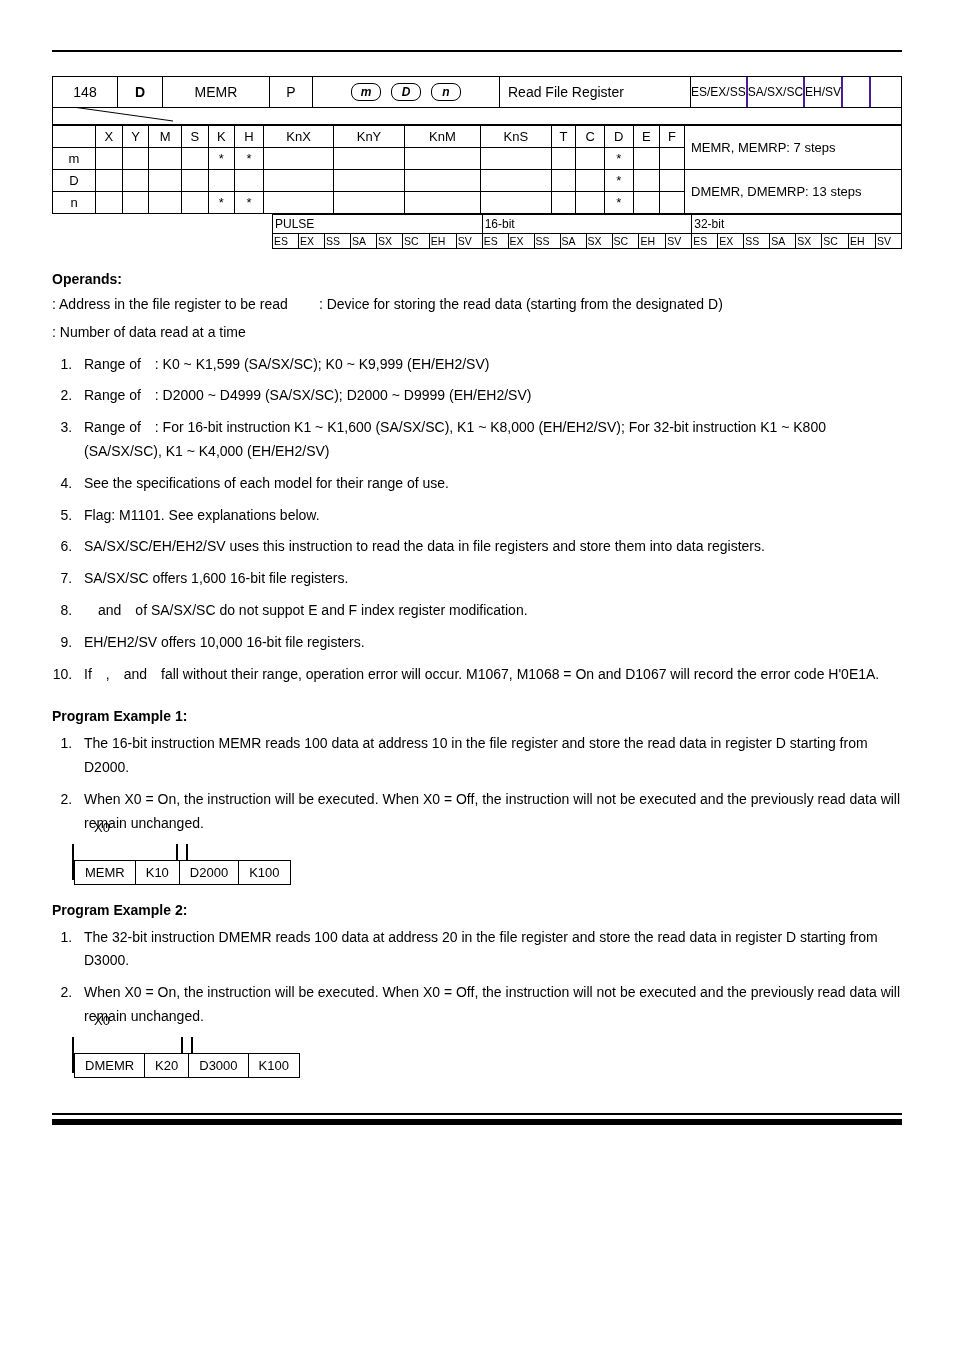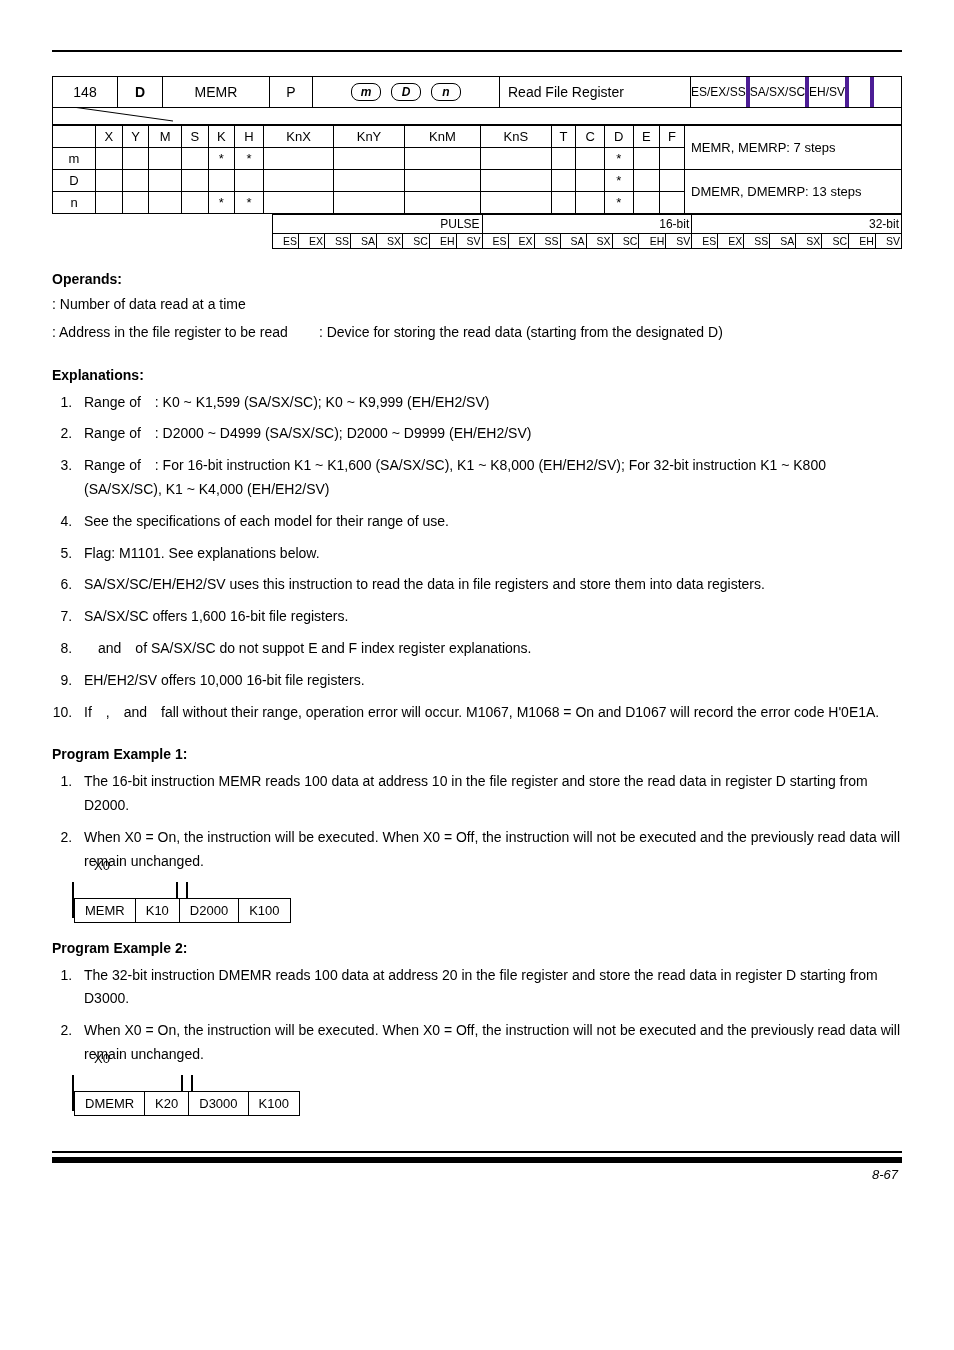--- a/index.html
+++ b/index.html
@@ -21,34 +21,34 @@
   .api-row > div:last-child { border-right: none; }
   .api-col-num { width: 48px; justify-content: center; }
   .api-col-d { width: 28px; justify-content: center; font-weight: bold;}
   .api-col-name { width: 90px; justify-content: center; }
   .api-col-p { width: 26px; justify-content: center; }
   .api-col-op { width: 170px; justify-content: center; gap: 10px; white-space: nowrap; }
   .op-circle { display: inline-flex; align-items: center; justify-content: center; border: 1.5px solid #000; border-radius: 8px; height: 16px; min-width: 26px; font-weight: bold; font-size: 12px; padding: 0 1px; font-style: italic;}
   .api-col-desc { flex: 1; padding-left: 16px; }
   .api-col-ctrl { width: 210px; padding: 0 !important; }
   .ctrl-grid { display: grid; grid-template-columns: repeat(4, 1fr) 1.1fr; width: 100%; height: 100%; }
-  .ctrl-grid > div { border-right: 4px solid #4c1d95; display: flex; align-items: center; justify-content: center; font-size: 12px;}
+  .ctrl-grid > div { border-right: 2px solid #4c1d95; display: flex; align-items: center; justify-content: center; font-size: 12px;}
   .ctrl-grid > div:last-child { border-right: none; }
 
   .spacer-row { height: 16px; border: 1px solid #000; border-top: none; position: relative; }
   .spacer-diag { position: absolute; left: 0; top: 0; width: 120px; height: 16px; overflow: hidden; }
   .spacer-diag::after { content: ""; position: absolute; left: -5px; top: -5px; width: 200%; height: 200%; border-top: 1px solid #000; transform-origin: top left; transform: rotate(8deg); }
 
   table.op-table { border-collapse: collapse; width: 100%; border: 1px solid #000; border-top: none; }
   table.op-table td, table.op-table th { border: 1px solid #000; text-align: center; font-size: 13px; padding: 3px 0; font-weight: normal; }
   table.op-table .rowhead { width: 42px; }
   .star { font-size: 18px; line-height: 12px; }
 
   table.pulse-table { border-collapse: collapse; width: 630px; margin-left: auto; margin-top: 0; }
-  table.pulse-table td, table.pulse-table th { border: 1px solid #000; text-align: right; font-size: 10.5px; padding: 1px 1px; font-weight: normal;}
+  table.pulse-table td, table.pulse-table th { border: 1px solid #000; text-align: left; font-size: 10.5px; padding: 1px 1px; font-weight: normal;}
   table.pulse-table th { font-size: 12px; padding: 2px; }
 
   .heading { font-weight: bold; margin: 22px 0 6px; }
   .para { margin: 4px 0 4px 0; line-height: 1.7; }
   ol.numbered { padding-left: 24px; margin: 6px 0; }
   ol.numbered li { margin: 8px 0; line-height: 1.7; padding-left: 8px; }
 
   .ladder { display: flex; align-items: center; margin: 6px 0 10px 20px; }
   .ladder-line { width: 2px; height: 36px; background: #000; }
   .ladder-mid { display: flex; align-items: center; height: 36px; position: relative; flex-direction: column; }
@@ -207,37 +207,36 @@
             <td>SX</td>
             <td>SC</td>
             <td>EH</td>
             <td>SV</td>
       </tr>
     </tbody>
       </table>
   </div>
 
   <div class="heading">Operands:</div>
-  <div class="para">: Number of data read at a time</div>
   <div class="para">
     <span>: Address in the file register to be read</span>
     &nbsp;&nbsp;&nbsp;&nbsp;&nbsp;&nbsp;
     <span>: Device for storing the read data (starting from the designated D)</span>
   </div>
-
-  <div class="heading">Explanations:</div>
+  <div class="para">: Number of data read at a time</div>
+
   <ol class="numbered">
     <li>Range of : K0 ~ K1,599 (SA/SX/SC); K0 ~ K9,999 (EH/EH2/SV)</li>
     <li>Range of : D2000 ~ D4999 (SA/SX/SC); D2000 ~ D9999 (EH/EH2/SV)</li>
     <li>Range of : For 16-bit instruction K1 ~ K1,600 (SA/SX/SC), K1 ~ K8,000 (EH/EH2/SV); For 32-bit instruction K1 ~ K800 (SA/SX/SC), K1 ~ K4,000 (EH/EH2/SV)</li>
     <li>See the specifications of each model for their range of use.</li>
     <li>Flag: M1101. See explanations below.</li>
     <li>SA/SX/SC/EH/EH2/SV uses this instruction to read the data in file registers and store them into data registers.</li>
     <li>SA/SX/SC offers 1,600 16-bit file registers.</li>
-    <li> and of SA/SX/SC do not suppot E and F index register explanations.</li>
+    <li> and of SA/SX/SC do not suppot E and F index register modification.</li>
     <li>EH/EH2/SV offers 10,000 16-bit file registers.</li>
     <li>If , and fall without their range, operation error will occur. M1067, M1068 = On and D1067 will record the error code H'0E1A.</li>
   </ol>
 
   <div class="heading">Program Example 1:</div>
   <ol class="numbered">
     <li>The 16-bit instruction MEMR reads 100 data at address 10 in the file register and store the read data in register D starting from D2000.</li>
     <li>When X0 = On, the instruction will be executed. When X0 = Off, the instruction will not be executed and the previously read data will remain unchanged.</li>
   </ol>
   <div class="ladder">
@@ -281,15 +280,14 @@
         <div>K20</div>
         <div>D3000</div>
         <div>K100</div>
       </div>
     </div>
   </div>
 
   <div class="footer">
     <div class="footer-hr"></div>
     <div class="footer-bar"></div>
-    <div class="footer-text">8-67</div>
   </div>
 </div>
 
 </body></html>

